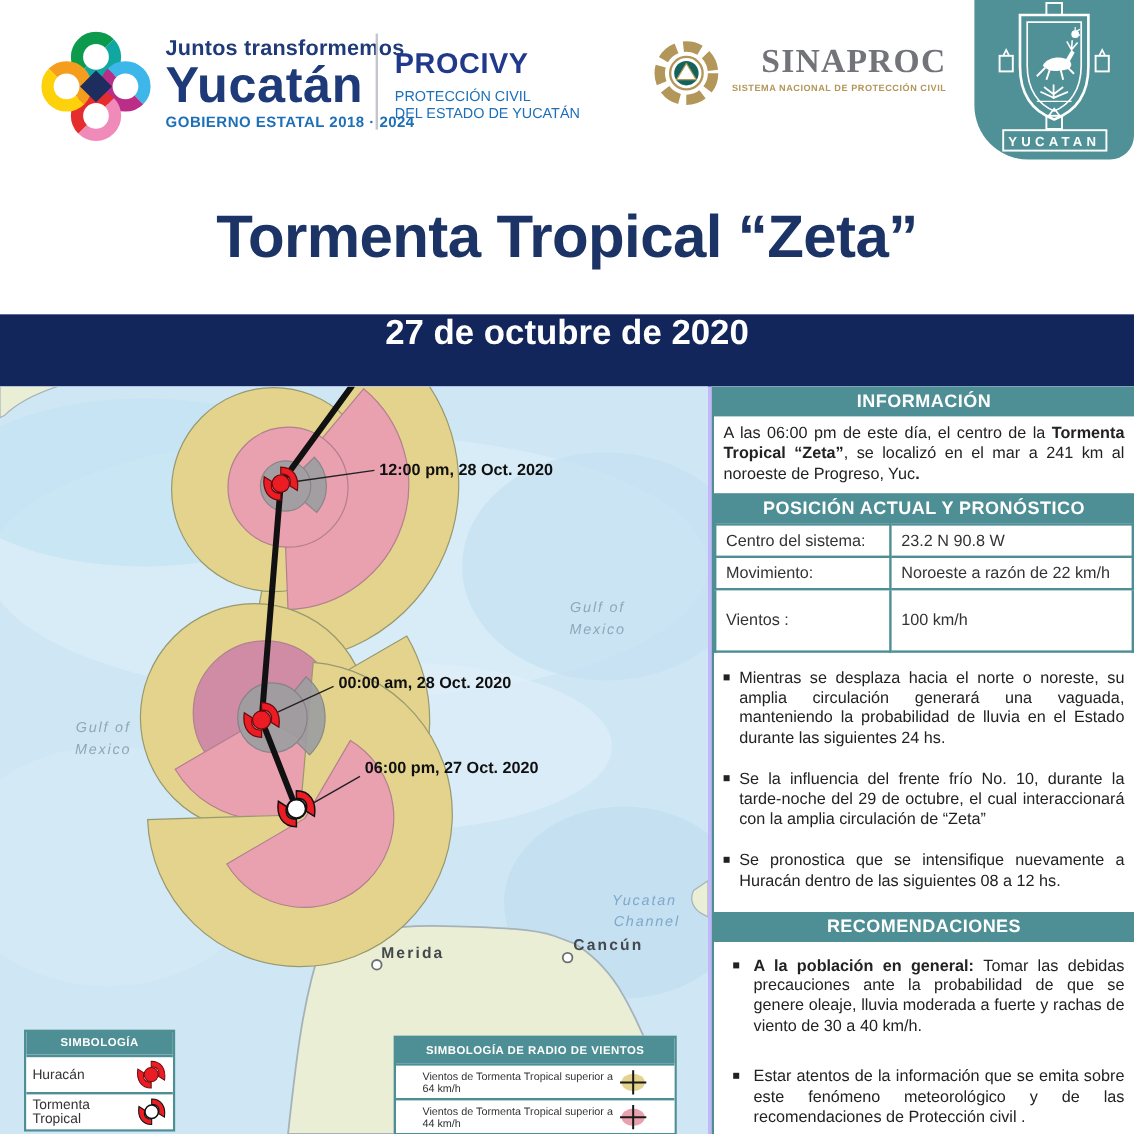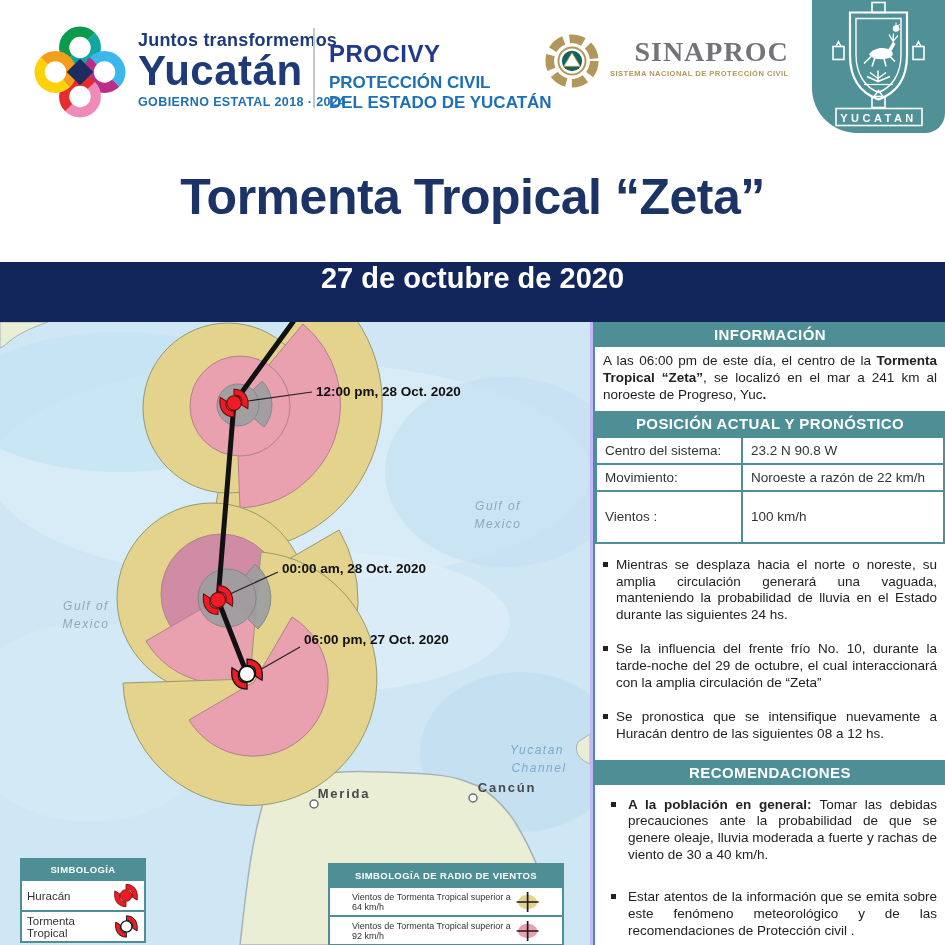--- a/index.html
+++ b/index.html
@@ -16,21 +16,21 @@
   
   .hdr{position:absolute;left:0;top:0;width:945px;height:262px;background:#fff;}
   .yuc-logo{position:absolute;left:34px;top:26px;}
   .yuc-text{position:absolute;left:138px;top:30px;color:#1e3a78;}
   .yuc-text .l1{font-size:18px;font-weight:bold;letter-spacing:.2px;}
   .yuc-text .l2{font-size:42px;font-weight:bold;line-height:.95;letter-spacing:.5px;}
   .yuc-text .l3{font-size:12.5px;font-weight:bold;color:var(--blue);margin-top:4px;letter-spacing:.4px;}
   .hdr-divider{position:absolute;left:313px;top:28px;width:2px;height:80px;background:#c3c6cc;}
   .procivy{position:absolute;left:329px;top:40px;}
   .procivy .name{font-size:24px;font-weight:bold;color:#21398b;letter-spacing:.5px;}
-  .procivy .sub{font-size:17px;font-weight:bold;color:var(--blue);line-height:1.2;margin-top:5px;}
+  .procivy .sub{font-size:12px;font-weight:normal;color:var(--blue);line-height:1.2;margin-top:5px;}
   .sinaproc{position:absolute;left:543px;top:32px;display:flex;align-items:flex-start;gap:9px;}
   .sinaproc .txt{padding-top:6px;}
   .sinaproc .name{font-family:"Liberation Serif",serif;font-size:28px;font-weight:bold;color:#737479;letter-spacing:1px;line-height:1;text-align:right;}
   .sinaproc .sub{font-size:7.6px;font-weight:bold;color:var(--gold);letter-spacing:.45px;margin-top:3px;}
   .shield-panel{position:absolute;left:812px;top:0;width:133px;height:133px;background:#4f9196;border-radius:0 0 20px 45px;}
 
   
   .main-title{position:absolute;left:0;top:168px;width:945px;text-align:center;
     font-size:50px;font-weight:bold;color:var(--titleblue);letter-spacing:-.5px;}
   .date-banner{position:absolute;left:0;top:262px;width:945px;height:60px;background:var(--navy);
@@ -266,21 +266,21 @@
     
     <div class="legend" id="legend-wind">
       <div class="lg-hdr">SIMBOLOGÍA  DE RADIO DE VIENTOS</div>
       <div class="lg-row">
         <span>Vientos de Tormenta Tropical superior a 64 km/h</span>
         <svg width="30" height="26" viewBox="-15 -13 30 26">
             <use href="#sym-wind64"></use>
           </svg>
       </div>
       <div class="lg-row">
-        <span>Vientos de Tormenta Tropical  superior a 92 km/h</span>
+        <span>Vientos de Tormenta Tropical  superior a 44 km/h</span>
         <svg width="30" height="26" viewBox="-15 -13 30 26">
             <use href="#sym-wind92"></use>
           </svg>
       </div>
     </div>
   </div>
 
   <aside class="info-panel">
     <div class="teal-bar">INFORMACIÓN</div>
 

